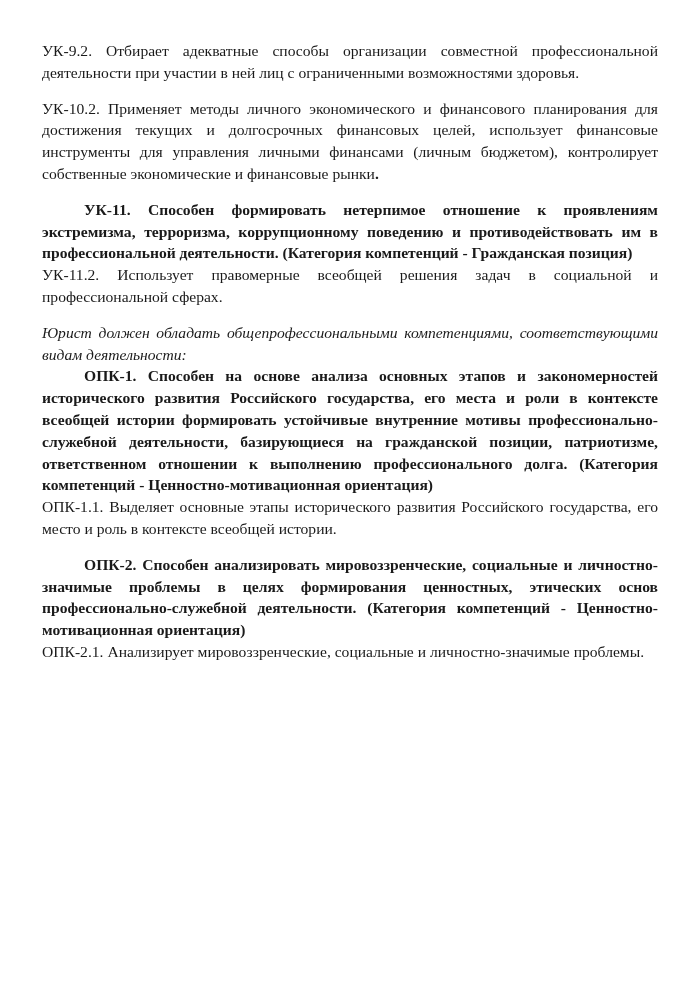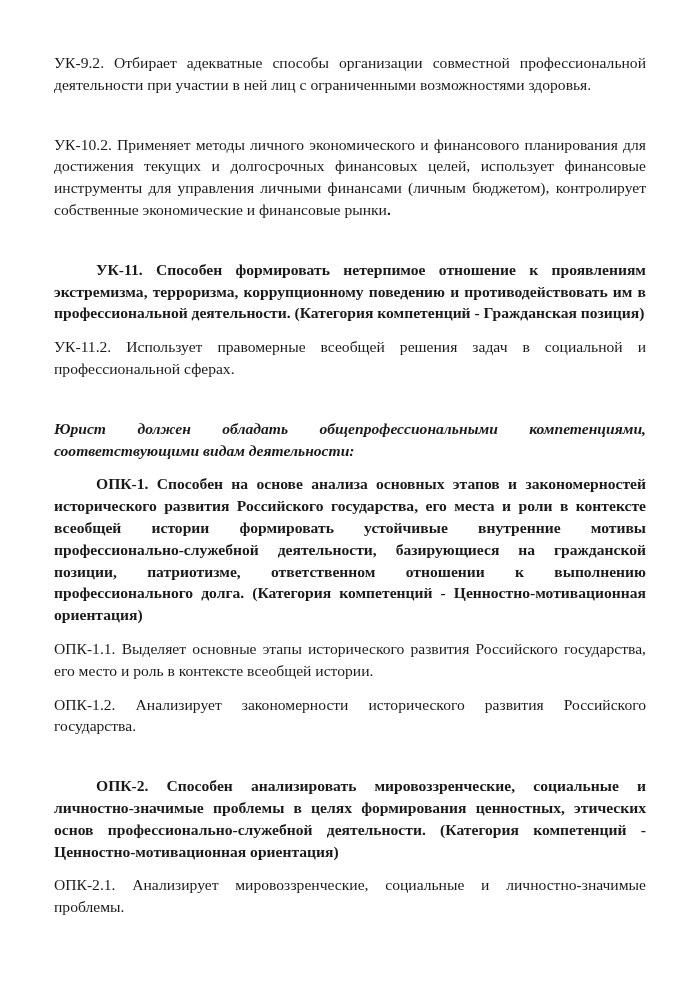--- a/index.html
+++ b/index.html
@@ -7,24 +7,24 @@
   .page {
     position: absolute;
     left: 42px;
     top: 40px;
     width: 616px;
     font-family: "Liberation Serif", serif;
     font-size: 15.6px;
     line-height: 21.8px;
     color: #1a1a1a;
   }
-  p { margin: 12px; text-align: justify; }
+  p { margin: 0; text-align: justify; }
   .gap { height: 14px; }
   .heading { font-weight: bold; text-indent: 42px; }
-  .italic-bold { font-weight: bold; font-style: italic; }
+  .italic-bold { font-weight: normal; font-style: italic; }
   .b { font-weight: bold; }
 </style>
 </head>
 <body>
 
 <div class="page">
 
   <p>
     <span>УК-9.2.</span>
     <span>Отбирает адекватные способы организации совместной профессиональной деятельности при участии в ней лиц с ограниченными возможностями здоровья.</span>
@@ -55,24 +55,20 @@
 
   <p class="heading">
     <span>ОПК-1.</span>
     <span>Способен на основе анализа основных этапов и закономерностей исторического развития Российского государства, его места и роли в контексте всеобщей истории формировать устойчивые внутренние мотивы профессионально-служебной деятельности, базирующиеся на гражданской позиции, патриотизме, ответственном отношении к выполнению профессионального долга.</span>
     <span>(Категория компетенций - Ценностно-мотивационная ориентация)</span>
   </p>
   <p>
     <span>ОПК-1.1.</span>
     <span>Выделяет основные этапы исторического развития Российского государства, его место и роль в контексте всеобщей истории.</span>
   </p>
-  <p>
-    <span>ОПК-1.2.</span>
-    <span>Анализирует закономерности исторического развития Российского государства.</span>
-  </p>
 
   <div class="gap"></div>
 
   <p class="heading">
     <span>ОПК-2.</span>
     <span>Способен анализировать мировоззренческие, социальные и личностно-значимые проблемы в целях формирования ценностных, этических основ профессионально-служебной деятельности.</span>
     <span>(Категория компетенций - Ценностно-мотивационная ориентация)</span>
   </p>
   <p>
     <span>ОПК-2.1.</span>

